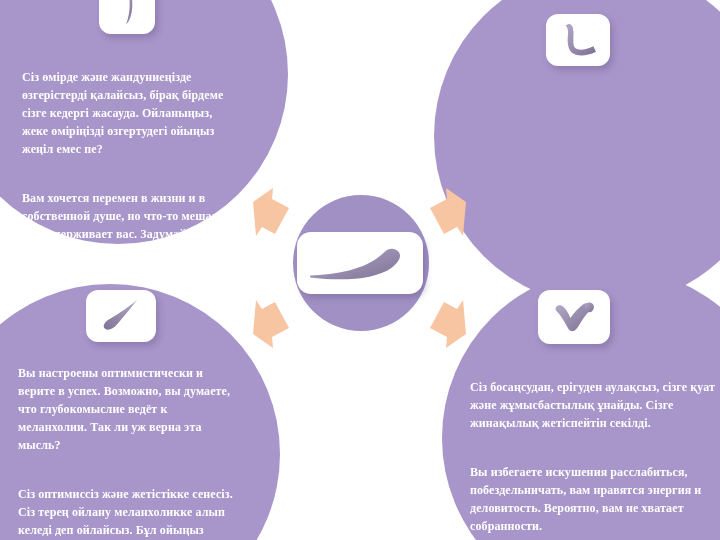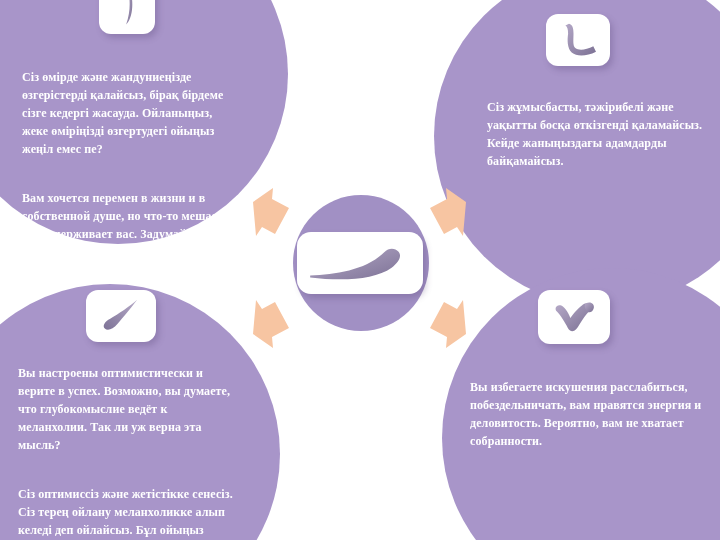--- a/index.html
+++ b/index.html
@@ -192,25 +192,25 @@
       <path d="M39 5 C44 2 49 5 48 10 C47 15 42 16 40 13 C38 10 37 7 39 5 Z" fill="url(#gCheck)"></path>
     </svg>
   </div>
 
   <div class="txt t-tl">
     <p class="para">Сіз өмірде және жандуниеңізде өзгерістерді қалайсыз, бірақ бірдеме сізге кедергі жасауда. Ойланыңыз, жеке өміріңізді өзгертудегі ойыңыз жеңіл емес пе?</p>
     <p class="para">Вам хочется перемен в жизни и в собственной душе, но что-то мешает вам, сдерживает вас. Задумайтесь, не слишком ли поверхностны ваши идеи о перестройке собственной жизни?</p>
   </div>
 
   <div class="txt t-tr">
-    <p class="para">Сіз жұмысбасты, тәжірибелі және уақытты босқа өткізгенді қаламайсыз. Кейде жаныңыздағы адамдарды байқамайсыз.</p>
   </div>
 
   <div class="txt t-bl">
     <p class="para">Вы настроены оптимистически и верите в успех. Возможно, вы думаете, что глубокомыслие ведёт к меланхолии. Так ли уж верна эта мысль?</p>
     <p class="para">Сіз оптимиссіз және жетістікке сенесіз. Сіз терең ойлану меланхоликке алып келеді деп ойлайсыз. Бұл ойыңыз дұрыс па?</p>
   </div>
 
   <div class="txt t-br">
+    <p class="para">Сіз босаңсудан, ерігуден аулақсыз, сізге қуат және жұмысбастылық ұнайды. Сізге жинақылық жетіспейтін секілді.</p>
     <p class="para">Вы избегаете искушения расслабиться, побездельничать, вам нравятся энергия и деловитость. Вероятно, вам не хватает собранности.</p>
   </div>
 
 </div>
 
 </body></html>

